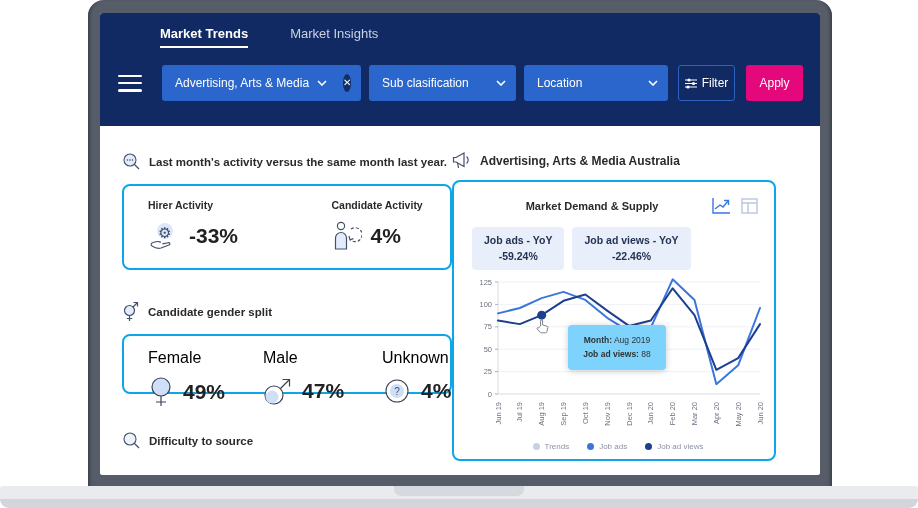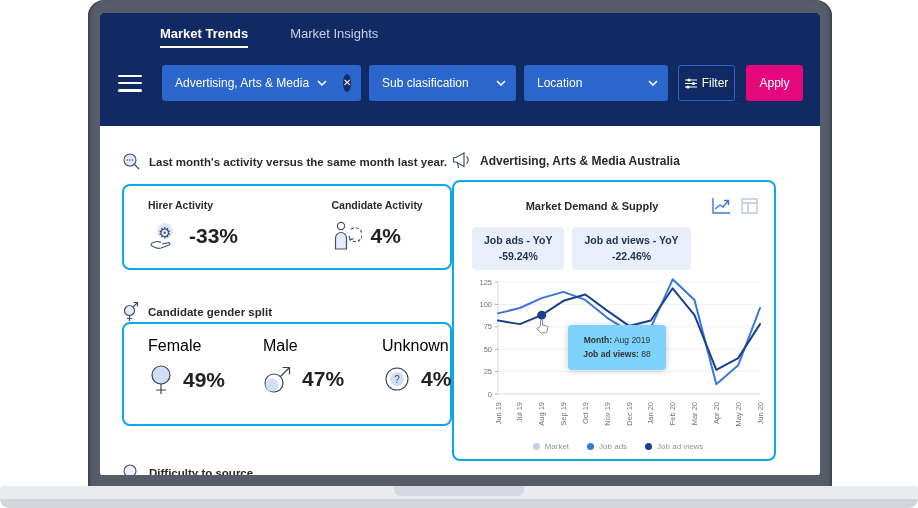--- a/index.html
+++ b/index.html
@@ -49,21 +49,21 @@
   .sec-title { font-size:11.5px; font-weight:bold; color:#2a2a2a; }
   .panel-title { font-size:12px; font-weight:bold; color:#2a2a2a; }
 
   .card { border:2px solid #0ea5e9; border-radius:8px; background:#fff;gap:38px; }
   .stat-card1 { margin-top:13px; width:330px; height:86px; display:flex; padding:13px 0 0 24px; }
   .stat-block { width:150px; }
   .stat-block .lbl { font-size:10.5px; font-weight:bold; color:#2a2a2a; }
   .stat-row { display:flex; align-items:center; gap:9px; margin-top:9px; }
   .stat-val { font-size:21px; font-weight:bold; color:#222; }
 
-  .stat-card2 { width:330px; height:104px; display:flex; padding:13px 16px 0 24px; }
+  .stat-card2 { margin-top:12px; width:330px; height:60px; display:flex; padding:13px 16px 0 24px; }
   .g-block { width:105px; }
 
   .sec2 { margin-top:31px; }
   .sec3 { margin-top:37px; }
 
   
   .market-card { margin-top:10px; width:324px; min-height:268px; padding:15px 16px 8px 18px; }
   .mc-head { display:flex; align-items:center; }
   .mc-head .panel-sub { font-size:11px; font-weight:bold; color:#2a2a2a; flex:1; }
   .mc-icons { display:flex; gap:10px; align-items:center; }
@@ -328,21 +328,21 @@
             <div class="chart-tooltip">
               <div class="row"><b>Month:</b> <span>Aug 2019</span></div>
               <div class="row"><b>Job ad views:</b> <span>88</span></div>
             </div>
             <svg class="cursor-hand" width="16" height="16" viewBox="0 0 16 16">
               <path d="M5.6 7 V2 q0 -1.1 1 -1.1 q1 0 1 1.1 V6 l4.6 1.3 q.9 .3 .7 1.2 l-1.1 4.3 q-.3 1 -1.2 1 H6.4 q-.6 0 -1 -.4 L2.3 10.2 q-.6 -.7 0 -1.3 q.6 -.6 1.4 -.1 z" fill="#ffffff" stroke="#7c828e" stroke-width="1"></path>
             </svg>
             <div class="legend" id="chart-legend">
                 <span class="li">
                   <span class="dot" style="background: rgb(198, 208, 226);"></span>
-                  <span>Market</span>
+                  <span>Trends</span>
                 </span>
                 <span class="li">
                   <span class="dot" style="background: rgb(59, 118, 221);"></span>
                   <span>Job ads</span>
                 </span>
                 <span class="li">
                   <span class="dot" style="background: rgb(29, 63, 143);"></span>
                   <span>Job ad views</span>
                 </span>
               </div>

